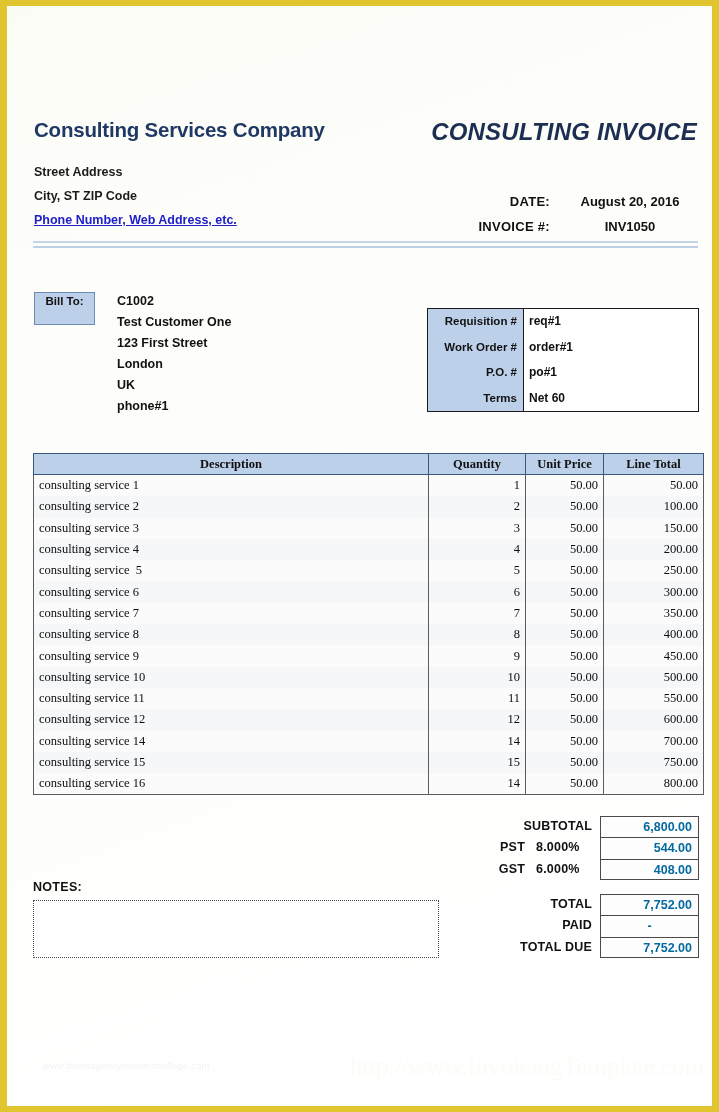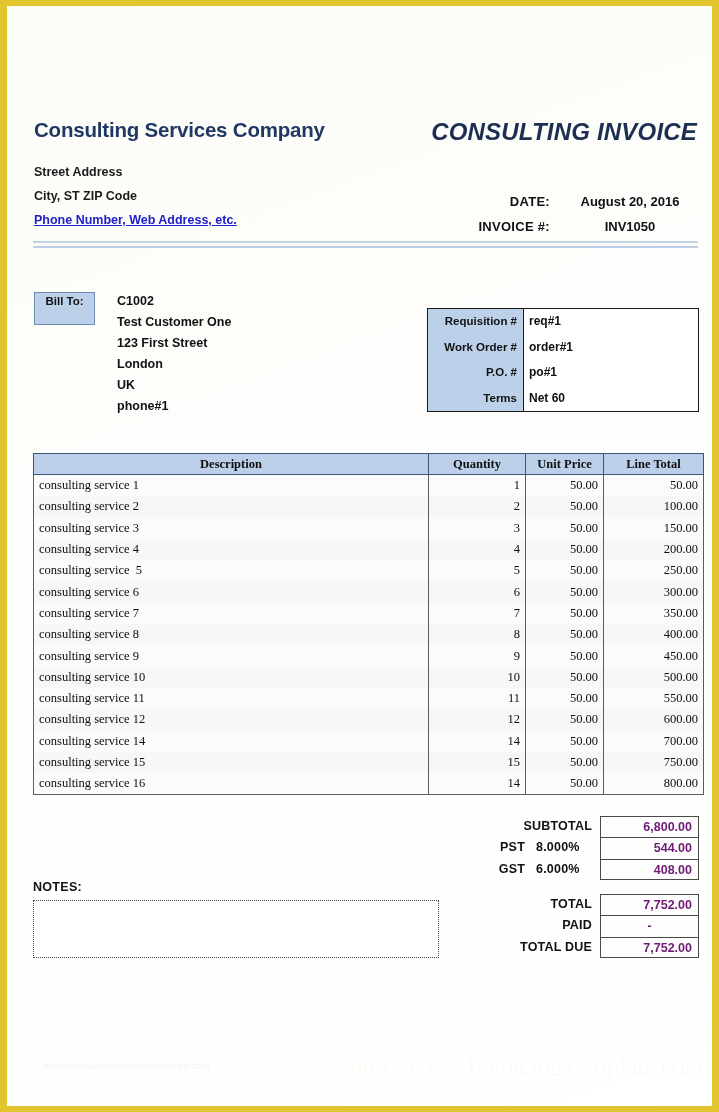--- a/index.html
+++ b/index.html
@@ -271,21 +271,21 @@
     height: 21.3px;
     line-height: 21.3px;
     box-sizing: border-box;
     border: 1px solid #4a4a4a;
     border-bottom: none;
     background: #fdfdfd;
     text-align: right;
     padding-right: 6px;
     font-size: 12.5px;
     font-weight: bold;
-    color: #701a75;
+    color: #0369a1;
   }
   .sum-row:last-child .sum-value { border-bottom: 1px solid #4a4a4a; }
   .sum-value.dash { text-align: center; padding-right: 0; }
 
   
   .notes-label {
     position: absolute;
     left: 26px;
     top: 874px;
     font-size: 12.5px;

